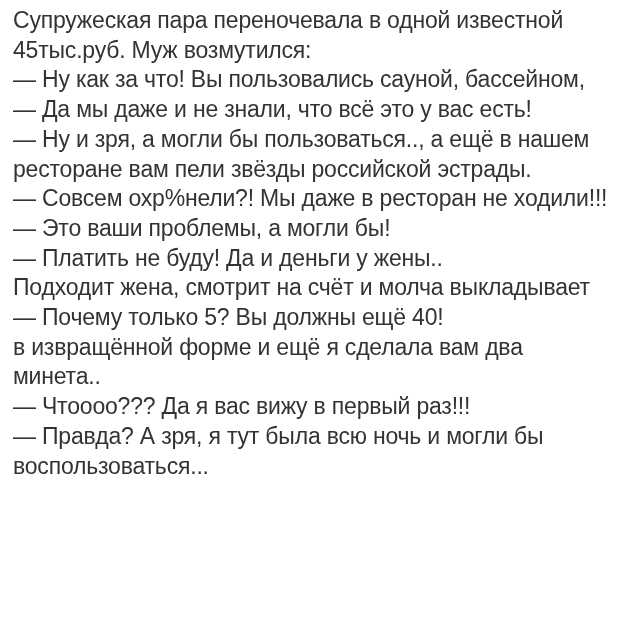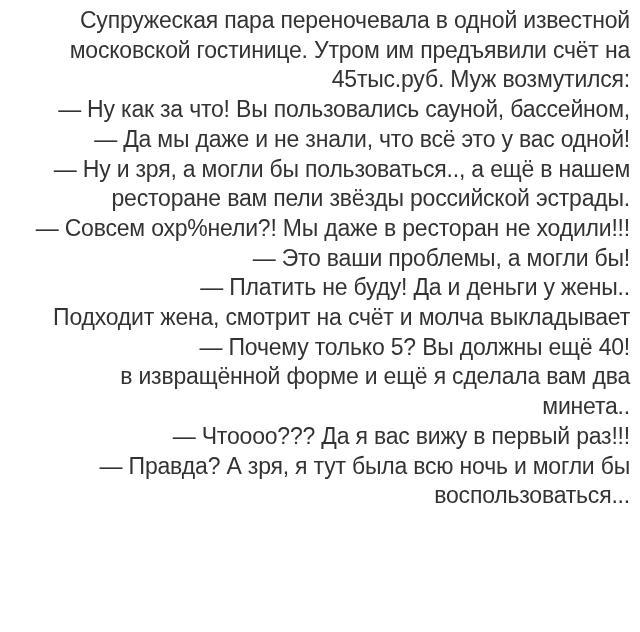--- a/index.html
+++ b/index.html
@@ -7,44 +7,42 @@
     padding: 0;
     background: #ffffff;
   }
   .page {
     width: 640px;
     height: 632px;
     background: #ffffff;
     box-sizing: border-box;
     padding: 6px 10px 0 13px;
     overflow: hidden;
-    text-align: right;
   }
   .text-block {
     width: 100%;
   }
   .line {
     font-family: "Liberation Sans", sans-serif;
     font-size: 23px;
     line-height: 29.7px;
     color: #333333;
     letter-spacing: -0.2px;
     white-space: pre;
   }
 </style>
 </head>
 <body>
 
 <div class="page">
   <div class="text-block" id="text-block">
       <div class="line">Супружеская пара переночевала в одной известной</div>
-      <div class="line">московской гостинице. Утром им предъявили счёт на</div>
       <div class="line">45тыс.руб. Муж возмутился:</div>
       <div class="line">— Ну как за что! Вы пользовались сауной, бассейном,</div>
-      <div class="line">— Да мы даже и не знали, что всё это у вас одной!</div>
+      <div class="line">— Да мы даже и не знали, что всё это у вас есть!</div>
       <div class="line">— Ну и зря, а могли бы пользоваться.., а ещё в нашем</div>
       <div class="line">ресторане вам пели звёзды российской эстрады.</div>
       <div class="line">— Совсем охр%нели?! Мы даже в ресторан не ходили!!!</div>
       <div class="line">— Это ваши проблемы, а могли бы!</div>
       <div class="line">— Платить не буду! Да и деньги у жены..</div>
       <div class="line">Подходит жена, смотрит на счёт и молча выкладывает</div>
       <div class="line">— Почему только 5? Вы должны ещё 40!</div>
       <div class="line">в извращённой форме и ещё я сделала вам два</div>
       <div class="line">минета..</div>
       <div class="line">— Чтоооо??? Да я вас вижу в первый раз!!!</div>

